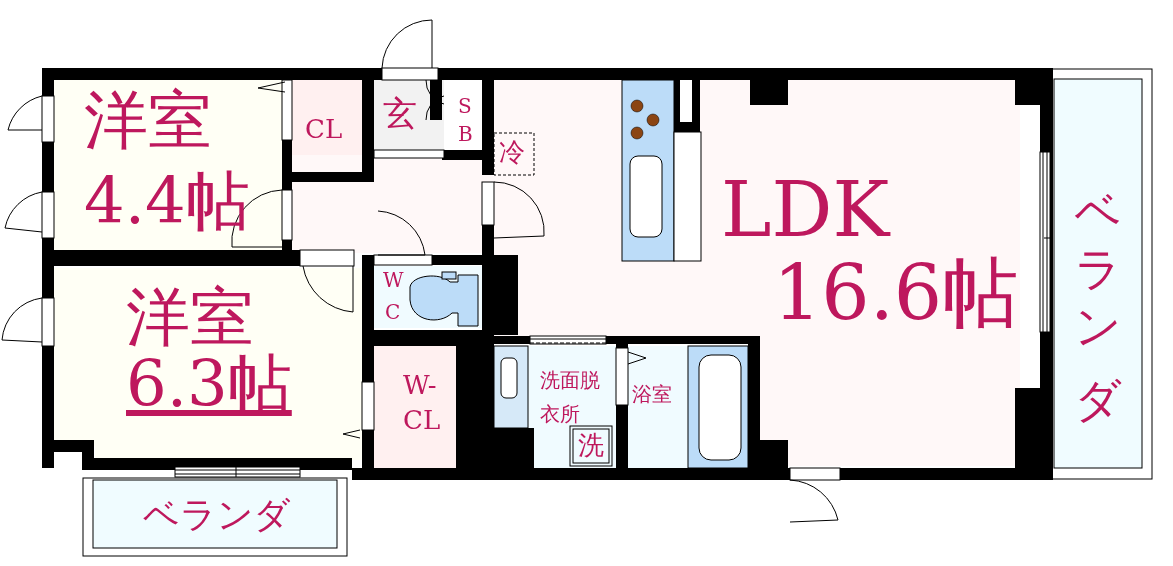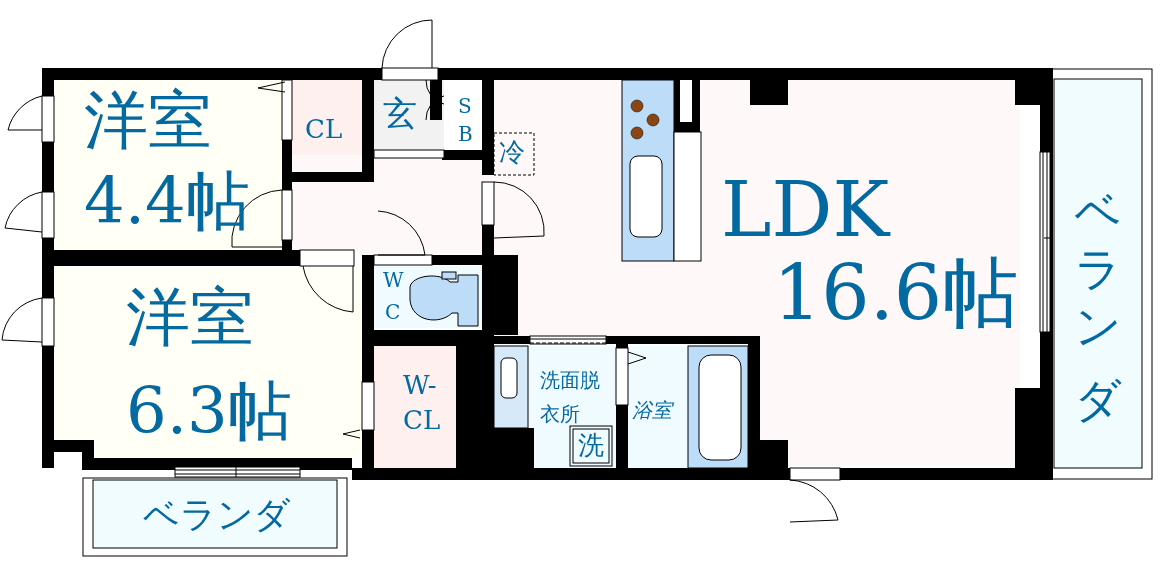--- a/index.html
+++ b/index.html
@@ -1,18 +1,18 @@
 <!DOCTYPE html>
 <html><head>
 <meta charset="utf-8">
 <style>
   html,body{margin:0;padding:0;background:#ffffff;}
   body{width:1173px;height:566px;position:relative;overflow:hidden;font-family:"DejaVu Serif","Liberation Serif",serif;}
   svg{position:absolute;left:0;top:0;}
-  .lbl{position:absolute;color:#0369a1;font-family:"DejaVu Serif","Liberation Serif",serif;line-height:1;white-space:nowrap;}
+  .lbl{position:absolute;color:#be185d;font-family:"DejaVu Serif","Liberation Serif",serif;line-height:1;white-space:nowrap;}
   .big{font-size:64px;}
   .ldk{font-size:76px;}
   .mid{font-size:26px;}
   .sm{font-size:20px;}
   .vert{writing-mode:vertical-rl;font-size:46px;letter-spacing:8px;}
 </style>
 </head>
 <body>
 
 <svg width="1173" height="566" viewBox="0 0 1173 566">
@@ -142,37 +142,37 @@
   <rect x="573" y="429" width="36" height="34" fill="none" stroke="#000" stroke-width="1"></rect>
 
   <rect x="688" y="346" width="60" height="122" fill="#bcdcf8" stroke="#000" stroke-width="1"></rect>
   <rect x="699" y="355" width="42" height="105" rx="12" fill="#fff" stroke="#000" stroke-width="1"></rect>
 </svg>
 
 <div class="lbl big" style="left:84px;top:88px;">洋室</div>
 <div class="lbl big" style="left:84px;top:169px;">4.4帖</div>
 
 <div class="lbl big" style="left:126px;top:285px;">洋室</div>
-<div class="lbl big" style="left:126px;top:379px;">6.3帖</div>
+<div class="lbl big" style="left:126px;top:352px;text-decoration:underline;">6.3帖</div>
 
 <div class="lbl ldk" style="left:721px;top:172px;">LDK</div>
 <div class="lbl ldk" style="left:773px;top:255px;">16.6帖</div>
 
 <div class="lbl mid" style="left:305px;top:116px;">CL</div>
 <div class="lbl mid" style="left:383px;top:96px;font-size:34px;">玄</div>
 <div class="lbl sm" style="left:458px;top:96px;">S</div>
 <div class="lbl sm" style="left:458px;top:124px;">B</div>
 <div class="lbl mid" style="left:499px;top:139px;">冷</div>
 
 <div class="lbl sm" style="left:383px;top:270px;">W</div>
 <div class="lbl sm" style="left:385px;top:302px;">C</div>
 
 <div class="lbl mid" style="left:403px;top:372px;">W-</div>
 <div class="lbl mid" style="left:403px;top:407px;">CL</div>
 
 <div class="lbl sm" style="left:540px;top:370px;">洗面脱</div>
 <div class="lbl sm" style="left:540px;top:404px;">衣所</div>
 <div class="lbl mid" style="left:578px;top:432px;">洗</div>
 
-<div class="lbl sm" style="left:632px;top:400px;font-style:italic;">浴室</div>
+<div class="lbl sm" style="left:632px;top:384px;">浴室</div>
 
 <div class="lbl vert" style="left:1076px;top:160px;">ベランダ</div>
 <div class="lbl" style="left:143px;top:497px;font-size:36px;">ベランダ</div>
 
 </body></html>

